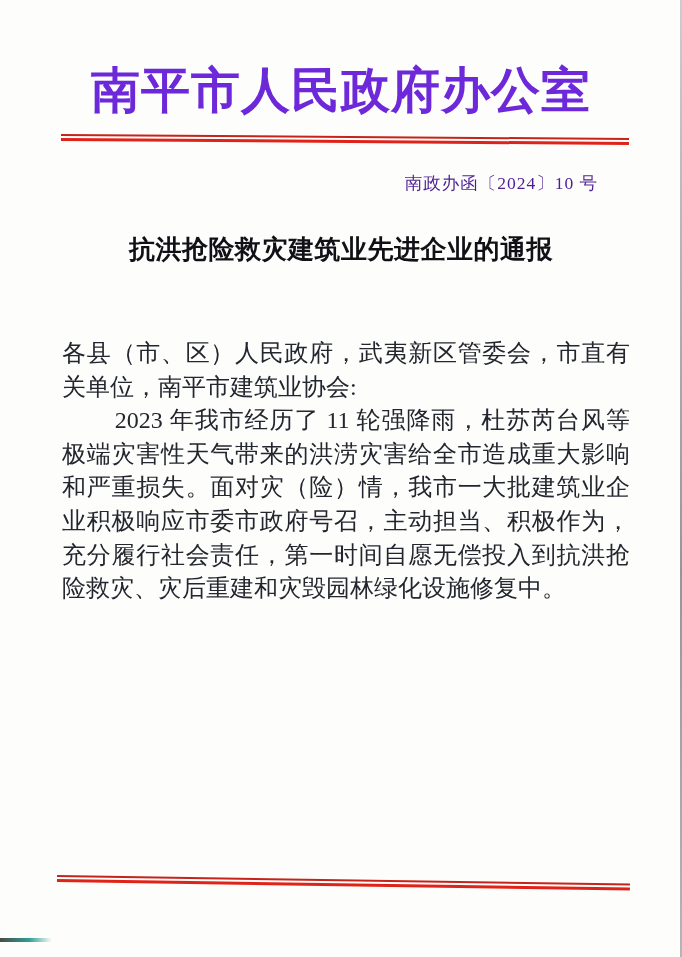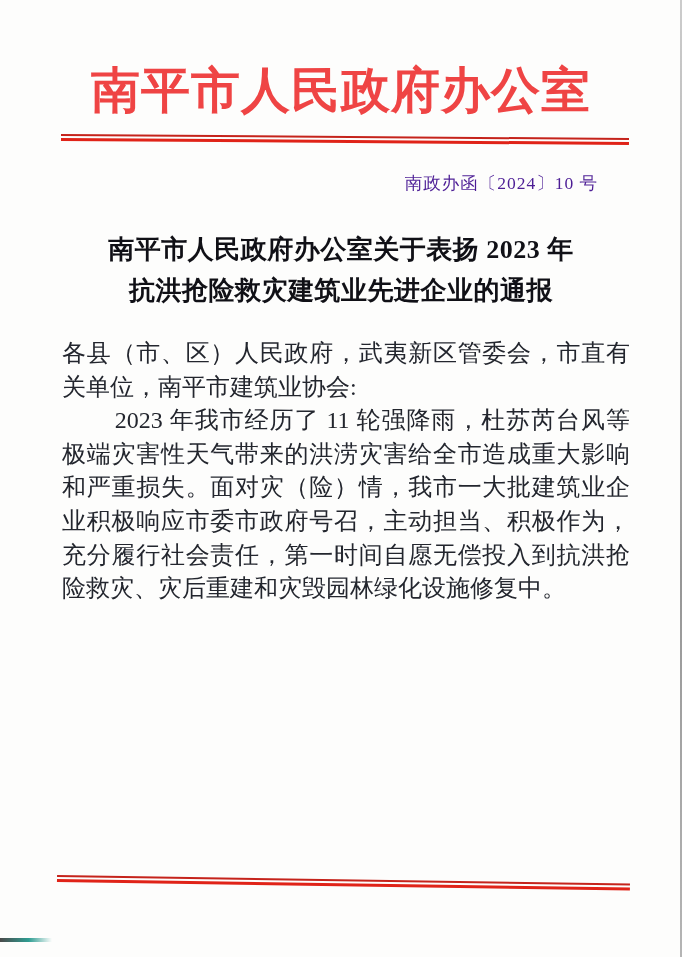--- a/index.html
+++ b/index.html
@@ -13,21 +13,21 @@
   }
   .letterhead {
     position: absolute;
     top: 62px;
     left: 0;
     width: 682px;
     text-align: center;
     font-size: 49px;
     line-height: 58px;
     font-weight: bold;
-    color: #ef4444;
+    color: #6d28d9;
     letter-spacing: 1px;
     white-space: nowrap;
   }
   .rule-top {
     position: absolute;
     top: 134px;
     left: 61px;
     width: 568px;
     transform: rotate(0.4deg);
     transform-origin: left center;
@@ -105,21 +105,20 @@
 
   <div class="rule-top">
     <div class="rule-line-thin"></div>
     <div class="rule-line-gap"></div>
     <div class="rule-line-thick"></div>
   </div>
 
   <div class="doc-number">南政办函〔2024〕10 号</div>
 
   <h1 class="title">
-    <span class="title-line">南平市人民政府办公室关于表扬 2023 年</span>
     <span class="title-line">抗洪抢险救灾建筑业先进企业的通报</span>
   </h1>
 
   <div class="body-text">
     <p class="salutation">各县（市、区）人民政府，武夷新区管委会，市直有关单位，南平市建筑业协会:</p>
     <p class="para indent">2023 年我市经历了 11 轮强降雨，杜苏芮台风等极端灾害性天气带来的洪涝灾害给全市造成重大影响和严重损失。面对灾（险）情，我市一大批建筑业企业积极响应市委市政府号召，主动担当、积极作为，充分履行社会责任，第一时间自愿无偿投入到抗洪抢险救灾、灾后重建和灾毁园林绿化设施修复中。</p>
   </div>
 
   <div class="rule-bottom">
     <div class="rule-line-thin"></div>

